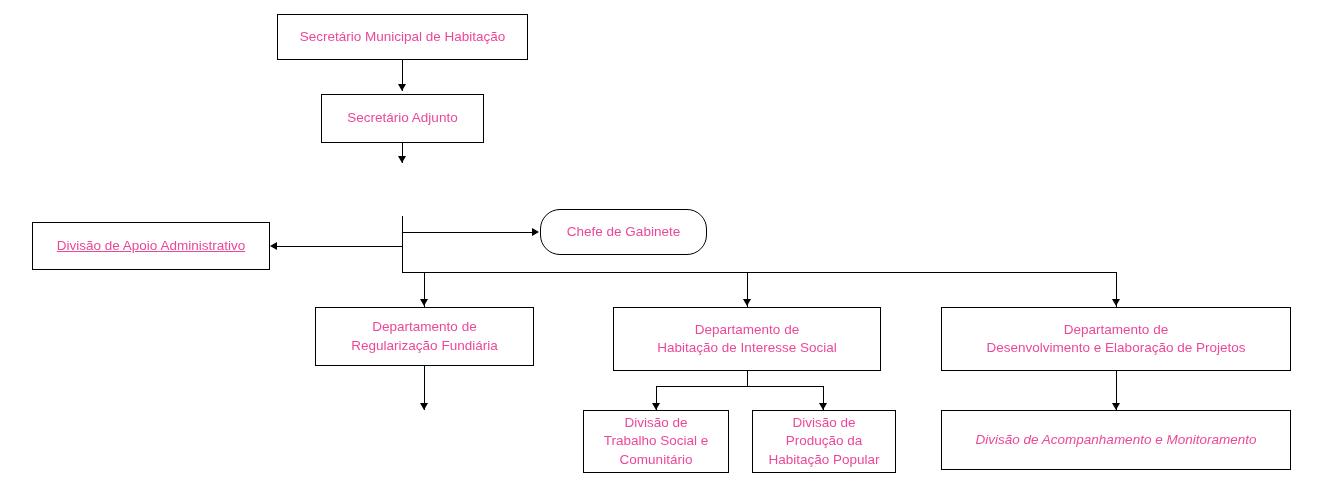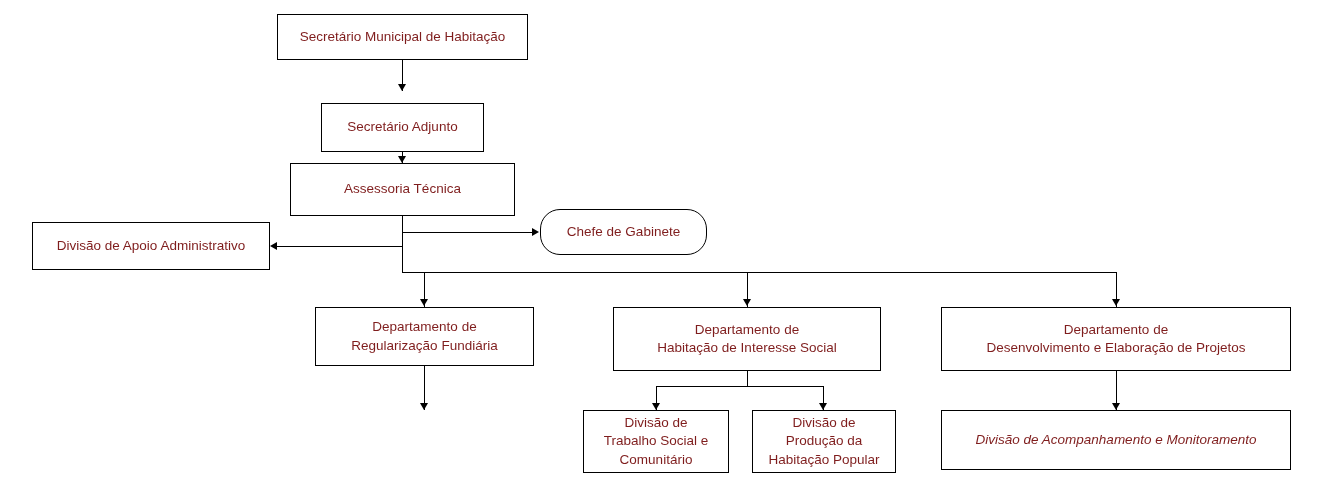--- a/index.html
+++ b/index.html
@@ -18,21 +18,21 @@
   .node {
     position: absolute;
     box-sizing: border-box;
     border: 1px solid #000000;
     background: #ffffff;
     display: flex;
     align-items: center;
     justify-content: center;
     text-align: center;
     font-size: 13.5px;
-    color: #7f1d1d;
+    color: #ec4899;
     line-height: 1.35;
     padding: 2px 6px;
     white-space: pre-line;
     z-index: 2;
   }
   .line {
     position: absolute;
     background: #000000;
     z-index: 1;
   }
@@ -104,27 +104,26 @@
   <div class="line v" style="left:656px; top:386px; height:24px;"></div>
   <div class="arrow-down" style="left:652px; top:403px;"></div>
   <div class="line v" style="left:823px; top:386px; height:24px;"></div>
   <div class="arrow-down" style="left:819px; top:403px;"></div>
 
   <div class="line v" style="left:1116px; top:371px; height:39px;"></div>
   <div class="arrow-down" style="left:1112px; top:403px;"></div>
 
   <div class="node" style="left:277px; top:14px; width:251px; height:46px;">Secretário Municipal de Habitação</div>
 
-  <div class="node" style="left:321px; top:94px; width:163px; height:49px;margin-top:9px;">Secretário Adjunto</div>
+  <div class="node" style="left:321px; top:94px; width:163px; height:49px;">Secretário Adjunto</div>
 
-  <div class="node" style="left:290px; top:163px; width:225px; height:53px;">Assessoria Técnica</div>
 
   <div class="node" style="left:540px; top:209px; width:167px; height:46px;border-radius:20px;">Chefe de Gabinete</div>
 
-  <div class="node" style="left:32px; top:222px; width:238px; height:48px;">Divisão de Apoio Administrativo</div>
+  <div class="node" style="left:32px; top:222px; width:238px; height:48px;text-decoration:underline;">Divisão de Apoio Administrativo</div>
 
   <div class="node" style="left:315px; top:307px; width:219px; height:59px;">Departamento de
 Regularização Fundiária</div>
 
   <div class="node" style="left:613px; top:307px; width:268px; height:64px;">Departamento de
 Habitação de Interesse Social</div>
 
   <div class="node" style="left:941px; top:307px; width:350px; height:64px;">Departamento de
 Desenvolvimento e Elaboração de Projetos</div>
 

